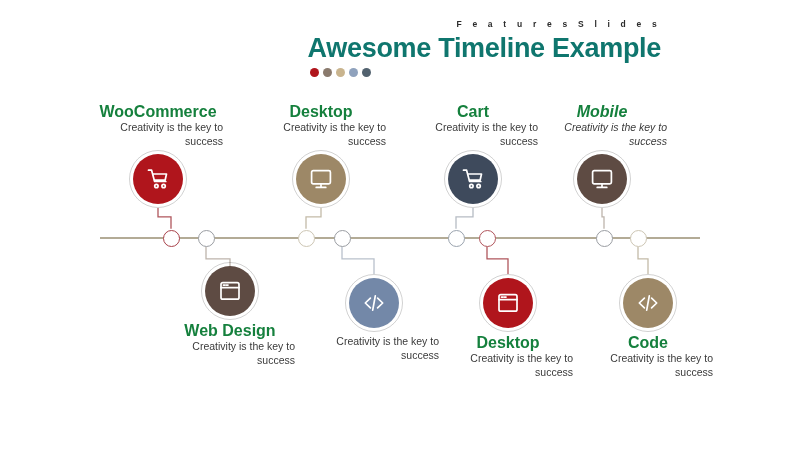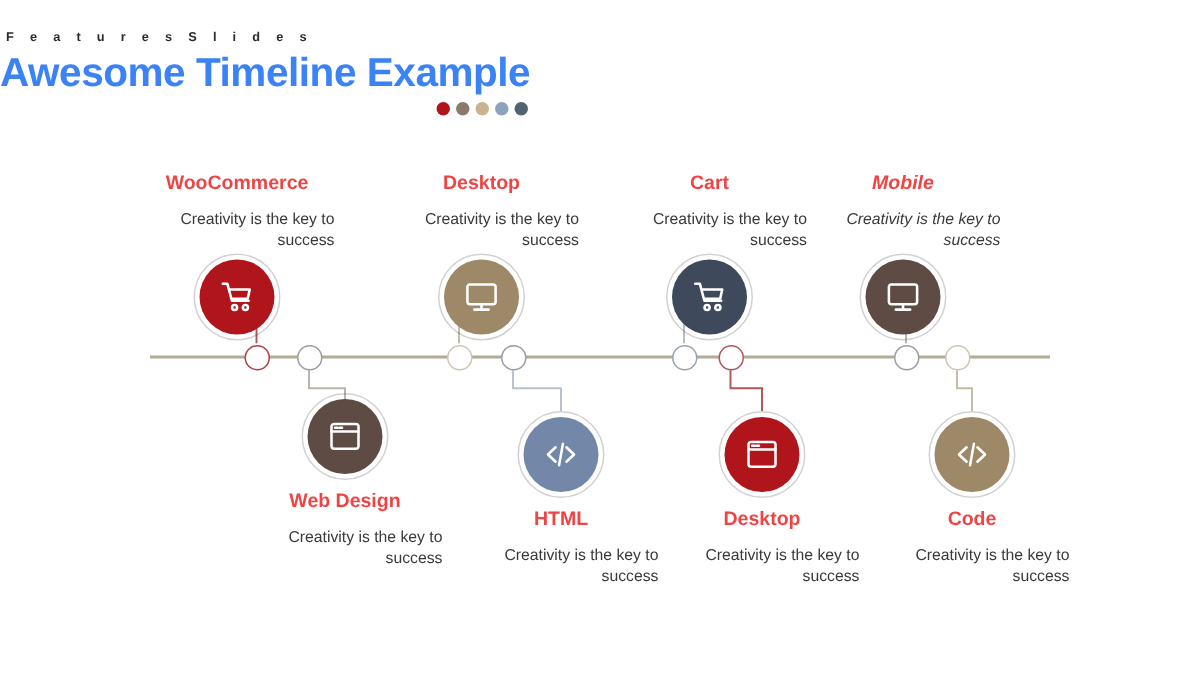--- a/index.html
+++ b/index.html
@@ -23,37 +23,38 @@
     height: 450px;
     background: #ffffff;
   }
 
   
   .header {
     position: absolute;
     left: 0;
     top: 18px;
     width: 642px;
-    text-align: left;
+    text-align: right;
+    padding-left: 19px;
   }
   .eyebrow {
     font-size: 8.5px;
     font-weight: bold;
     letter-spacing: 4.2px;
     color: #2b2b2b;
     text-transform: none;
     line-height: 12px;
     margin: 0;
     padding-left: 4px;
   }
   .title {
     font-size: 27px;
     font-weight: bold;
     letter-spacing: -0.3px;
-    color: #3b82f6;
+    color: #0f766e;
     line-height: 32px;
     margin: 2px 0 0 0;
     white-space: nowrap;
   }
   .dots {
     margin-top: 4px;
     display: flex;
     justify-content: center;
     gap: 4px;
   }
@@ -122,25 +123,25 @@
     position: absolute;
     left: -4px; top: -4px;
     width: 58px;
     height: 58px;
     border-radius: 50%;
     box-sizing: border-box;
     border: 1.2px solid rgba(0,0,0,0.18);
   }
   .node .circle svg { display: block; }
   .node .heading {
-    font-size: 13px;
+    font-size: 16px;
     font-weight: bold;
-    color: #ef4444;
+    color: #15803d;
     line-height: 16px;
-    margin: 10px;
+    margin: 0;
   }
   .node .desc {
     font-size: 10.5px;
     font-weight: normal;
     color: #3a3a3a;
     line-height: 13.5px;
     margin: 1px auto 0 auto;
     width: 130px;
     text-align: right;
   }
@@ -258,21 +259,20 @@
       </div>
       <div class="node bottom" data-name="timeline-node-html" style="left: 284px; top: 278px;">
         <div class="circle" data-name="node-icon-badge-html" style="background: rgb(115, 136, 168); --ring: #adbaca;">
           <svg width="26" height="26" viewBox="0 0 26 26" data-name="code-icon">
             <path stroke="#ffffff" fill="none" stroke-width="1.7" stroke-linecap="round" stroke-linejoin="round" d="M9.4 8.2 4.3 13l5.1 4.8"></path>
             <path stroke="#ffffff" fill="none" stroke-width="1.7" stroke-linecap="round" stroke-linejoin="round" d="M16.6 8.2 21.7 13l-5.1 4.8"></path>
             <path stroke="#ffffff" fill="none" stroke-width="1.7" stroke-linecap="round" stroke-linejoin="round" d="M14.3 5.8 11.7 20.2"></path>
           </svg>
         </div>
         <div class="text-block" data-name="node-text-html">
-          <div class="heading" data-name="node-heading-html">HTML</div>
           <div class="desc" data-name="node-description-html">Creativity is the key to success</div>
         </div>
       </div>
       <div class="node bottom" data-name="timeline-node-internet" style="left: 418px; top: 278px;">
         <div class="circle" data-name="node-icon-badge-internet" style="background: rgb(176, 21, 28); --ring: #c4656a;">
           <svg width="26" height="26" viewBox="0 0 26 26" data-name="browser-window-icon">
             <rect x="4.0" y="4.6" width="18" height="16.6" rx="1.8" stroke="#ffffff" fill="none" stroke-width="1.7" stroke-linecap="round" stroke-linejoin="round"></rect>
             <path stroke="#ffffff" fill="none" stroke-width="1.7" stroke-linecap="round" stroke-linejoin="round" d="M4.0 9.6h18"></path>
             <path stroke="#ffffff" fill="none" stroke-width="1.7" stroke-linecap="round" stroke-linejoin="round" d="M6.4 7.1h1.6M9.4 7.1h1.6"></path>
           </svg>

